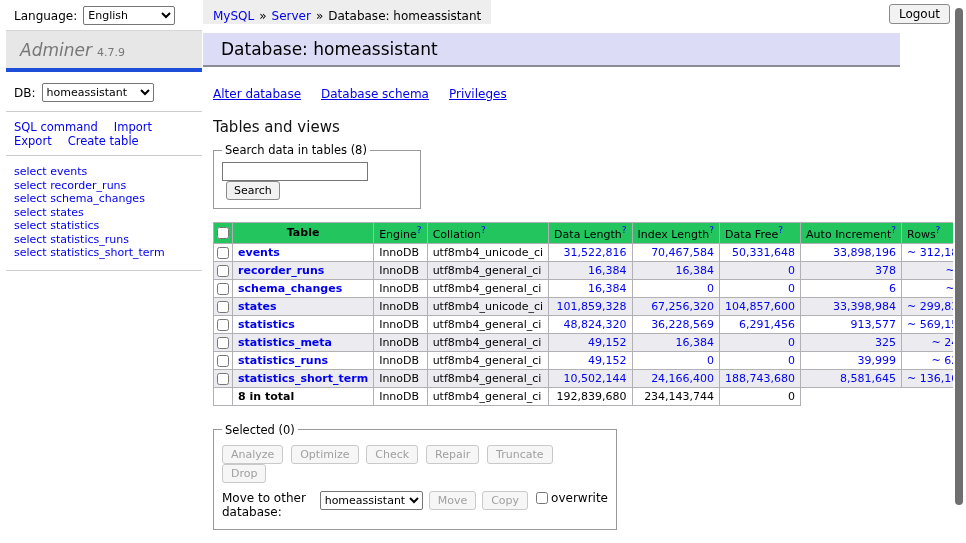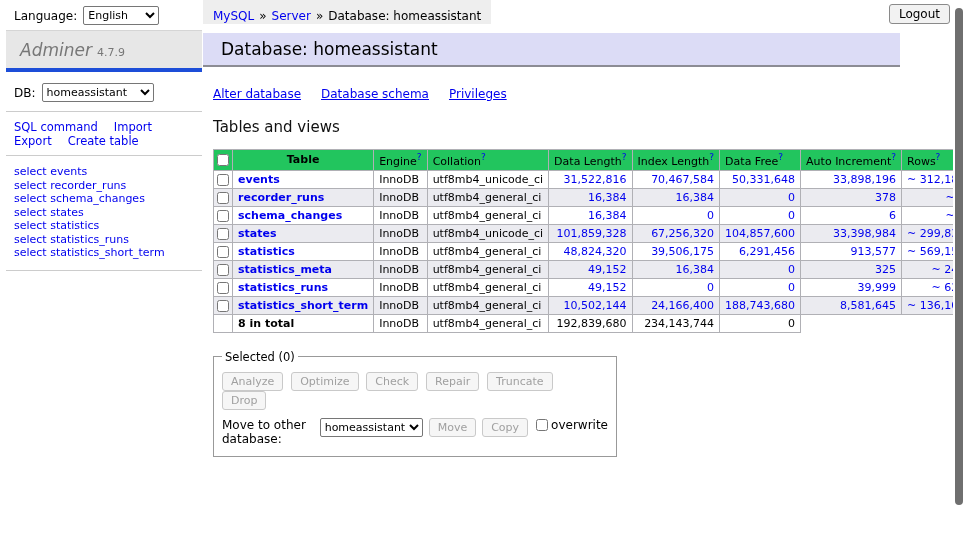--- a/index.html
+++ b/index.html
@@ -15,21 +15,21 @@
   a { color: #0000ee; text-decoration: none; cursor: pointer; }
 
   
   #sidebar { position: absolute; left: 6px; top: 0; width: 196px; }
   .lang-row { padding: 6px 8px 5px; display: flex; align-items: center; gap: 6px; }
   .lang-row label { font-size: 12px; }
   select {
     font-family: inherit; font-size: 11px; height: 19px;
     border: 1px solid #767676; background: #fff; border-radius: 2px;
   }
-  .lang-select { width: 76px; }
+  .lang-select { width: 92px; }
   .sidebar-h1 {
     background: #e7e7e7;
     border-top: 1px solid #d5d5d5;
     border-bottom: 4px solid #1d4ed8;
     padding: 9px 14px 8px;
   }
   .sidebar-h1 .app-name { font-style: italic; font-size: 17px; color: #777; font-weight: 400; }
   .sidebar-h1 .app-version { font-size: 11px; color: #777; margin-left: 5px; }
   .db-row { padding: 11px 8px 9px; display: flex; align-items: center; gap: 6px; }
   .db-select { width: 112px; }
@@ -159,20 +159,25 @@
 <h2 id="page-title">Database: homeassistant</h2>
 
 <div id="content">
 
   <div class="actions">
     <a href="#">Alter database</a><a href="#">Database schema</a><a href="#">Privileges</a>
   </div>
 
   <h3 class="h-tables">Tables and views</h3>
 
+  <fieldset class="search-fieldset">
+    <legend>Search data in tables (8)</legend>
+    <input type="text" class="search-input" value="" style="">
+    <button>Search</button>
+  </fieldset>
 
   <table>
     <colgroup>
       <col style="width:20px">
         <col style="width:118px">
         <col style="width:45px">
         <col style="width:96px">
       <col style="width:70px">
         <col style="width:72px">
         <col style="width:62px">
@@ -241,21 +246,21 @@
         <td class="num"><a href="#">33,398,984</a></td>
         <td class="num"><a href="#">~ 299,833</a></td>
 
       </tr>
       <tr>
         <td class="c-check"><input type="checkbox" style=""></td>
         <td><a href="#" class="tname">statistics</a></td>
         <td>InnoDB</td>
         <td>utf8mb4_general_ci</td>
         <td class="num"><a href="#">48,824,320</a></td>
-        <td class="num"><a href="#">39,506,175</a></td>
+        <td class="num"><a href="#">36,228,569</a></td>
         <td class="num"><a href="#">6,291,456</a></td>
         <td class="num"><a href="#">913,577</a></td>
         <td class="num"><a href="#">~ 569,159</a></td>
 
       </tr>
       <tr>
         <td class="c-check"><input type="checkbox" style=""></td>
         <td><a href="#" class="tname">statistics_meta</a></td>
         <td>InnoDB</td>
         <td>utf8mb4_general_ci</td>

